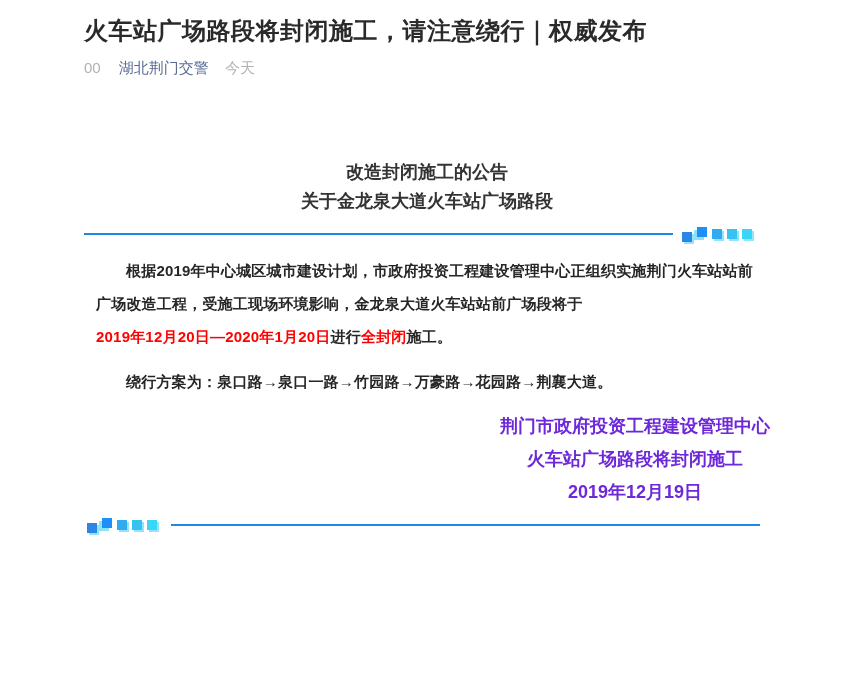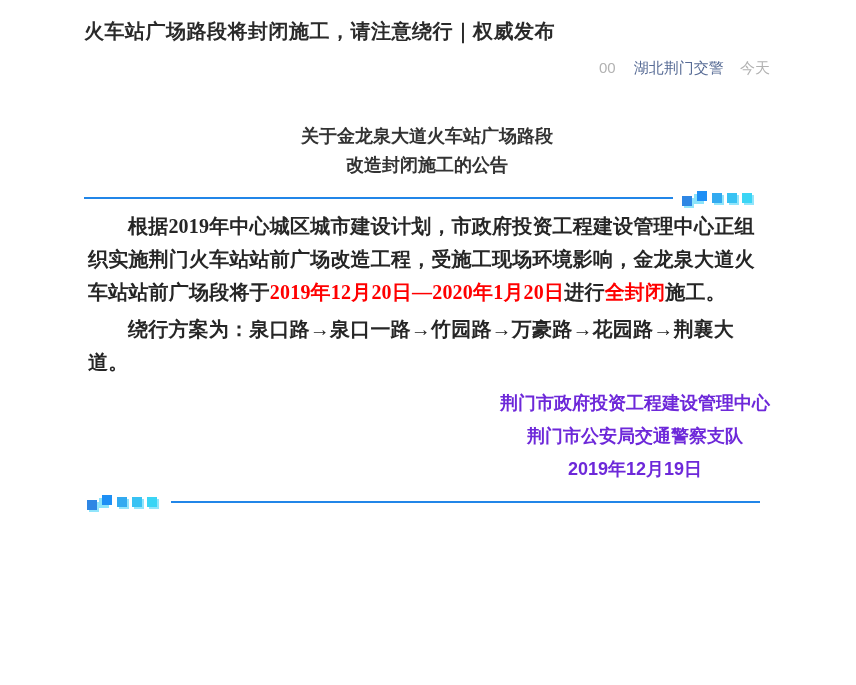--- a/index.html
+++ b/index.html
@@ -4,24 +4,24 @@
 <style>
   html,body{margin:0;padding:0;}
   body{
     width:856px;height:685px;background:#ffffff;overflow:hidden;
     font-family:"Liberation Sans","DejaVu Sans",sans-serif;
     -webkit-font-smoothing:antialiased;
   }
   .wrap{padding:16px 86px 0 84px;}
 
   .article-title{
-    font-size:20px;font-weight:bold;color:#2a2a2a;
+    font-size:24px;font-weight:bold;color:#2a2a2a;
     margin:0 0 13px 0;letter-spacing:.5px;line-height:30px;
   }
-  .meta{font-size:15px;color:var(--meta_gray);margin:0 0 44px 0;font-weight:normal;text-align:right;}
+  .meta{font-size:15px;color:var(--meta_gray);margin:0 0 80px 0;font-weight:normal;}
   .meta .acct{color:var(--account_link);margin:0 12px 0 14px;text-decoration:none;cursor:pointer;}
 
   .notice-heading{
     text-align:center;font-weight:bold;font-size:18px;line-height:29px;
     color:#333333;margin:0 0 10px 0;
   }
 
   .divider{display:flex;align-items:center;height:16px;}
   .divider .rule{flex:1;height:2px;background:var(--accent_blue_line);}
   .sqs{display:flex;align-items:center;}
@@ -30,22 +30,22 @@
     box-shadow:2px 2px 0 0 rgba(126,224,250,.85);
   }
   .sq0{transform:translateY(3px);}
   .sq1{transform:translateY(-2px);box-shadow:-3px 3px 0 0 rgba(126,224,250,.9);}
   .divider.top{padding-right:16px;}
   .divider.top .sqs{margin-left:6px;}
   .divider.bottom{padding-right:10px;margin-top:8px;}
   .divider.bottom .rule{margin-left:12px;}
 
   p.body-p{
-    font-size:20px;font-weight:bold;line-height:33px;color:#262626;
-    text-indent:2em;margin:4px;letter-spacing:.2px;font-family:Liberation Serif, serif;
+    font-size:15px;font-weight:bold;line-height:33px;color:#262626;
+    text-indent:2em;margin:12px;letter-spacing:.2px;
   }
   .p1{margin-top:18px;}
   .p2{margin-top:20px;}
   .p3{margin-top:26px;color:var(--highlight_red);}
   .p4{margin-top:22px;}
   .red{color:var(--highlight_red);}
   .nowrap{white-space:nowrap;}
 
   .sign{text-align:right;margin-top:8px;}
   .sign-inner{
@@ -60,22 +60,22 @@
 
   <h1 class="article-title">火车站广场路段将封闭施工，请注意绕行｜权威发布</h1>
 
   <div class="meta">
     <span>00</span>
     <a class="acct">湖北荆门交警</a>
     <span>今天</span>
   </div>
 
   <div class="notice-heading">
+    <div>改造封闭施工的公告</div>
     <div>关于金龙泉大道火车站广场路段</div>
-    <div>改造封闭施工的公告</div>
   </div>
 
   <div class="divider top">
     <div class="rule"></div>
     <div class="sqs">
         <span class="pxsq sq0" style="background: rgb(46, 134, 228);"></span>
         <span class="pxsq sq1" style="background: rgb(30, 143, 245);"></span>
         <span class="pxsq sq2" style="background: rgb(50, 170, 240);"></span>
         <span class="pxsq sq3" style="background: rgb(56, 194, 243);"></span>
         <span class="pxsq sq4" style="background: rgb(59, 213, 245);"></span>
@@ -86,21 +86,21 @@
     <span>根据2019年中心城区城市建设计划，市政府投资工程建设管理中心正组织实施荆门火车站站前广场改造工程，受施工现场环境影响，金龙泉大道火车站站前广场段将于</span><span class="red nowrap">2019年12月20日—2020年1月20日</span><span>进行</span><span class="red">全封闭</span><span>施工。</span>
   </p>
 
 
   <p class="body-p p3">绕行方案为：泉口路→泉口一路→竹园路→万豪路→花园路→荆襄大道。</p>
 
 
   <div class="sign">
     <div class="sign-inner">
       <div>荆门市政府投资工程建设管理中心</div>
-      <div>荆门市公安局交通警察支队</div>
+      <div>火车站广场路段将封闭施工</div>
       <div>2019年12月19日</div>
     </div>
   </div>
 
   <div class="divider bottom">
     <div class="sqs">
         <span class="pxsq sq0" style="background: rgb(46, 134, 228);"></span>
         <span class="pxsq sq1" style="background: rgb(30, 143, 245);"></span>
         <span class="pxsq sq2" style="background: rgb(50, 170, 240);"></span>
         <span class="pxsq sq3" style="background: rgb(56, 194, 243);"></span>

